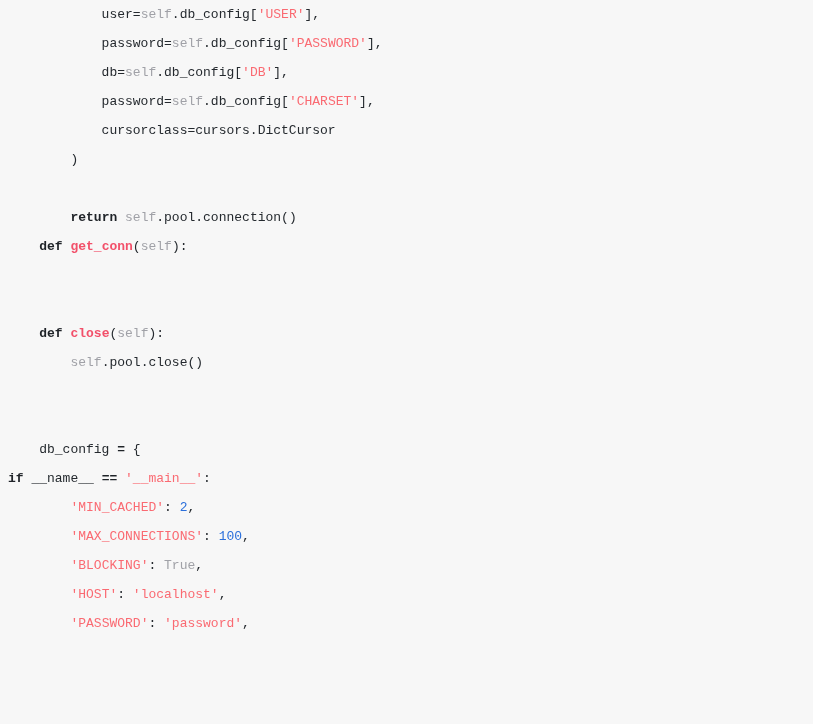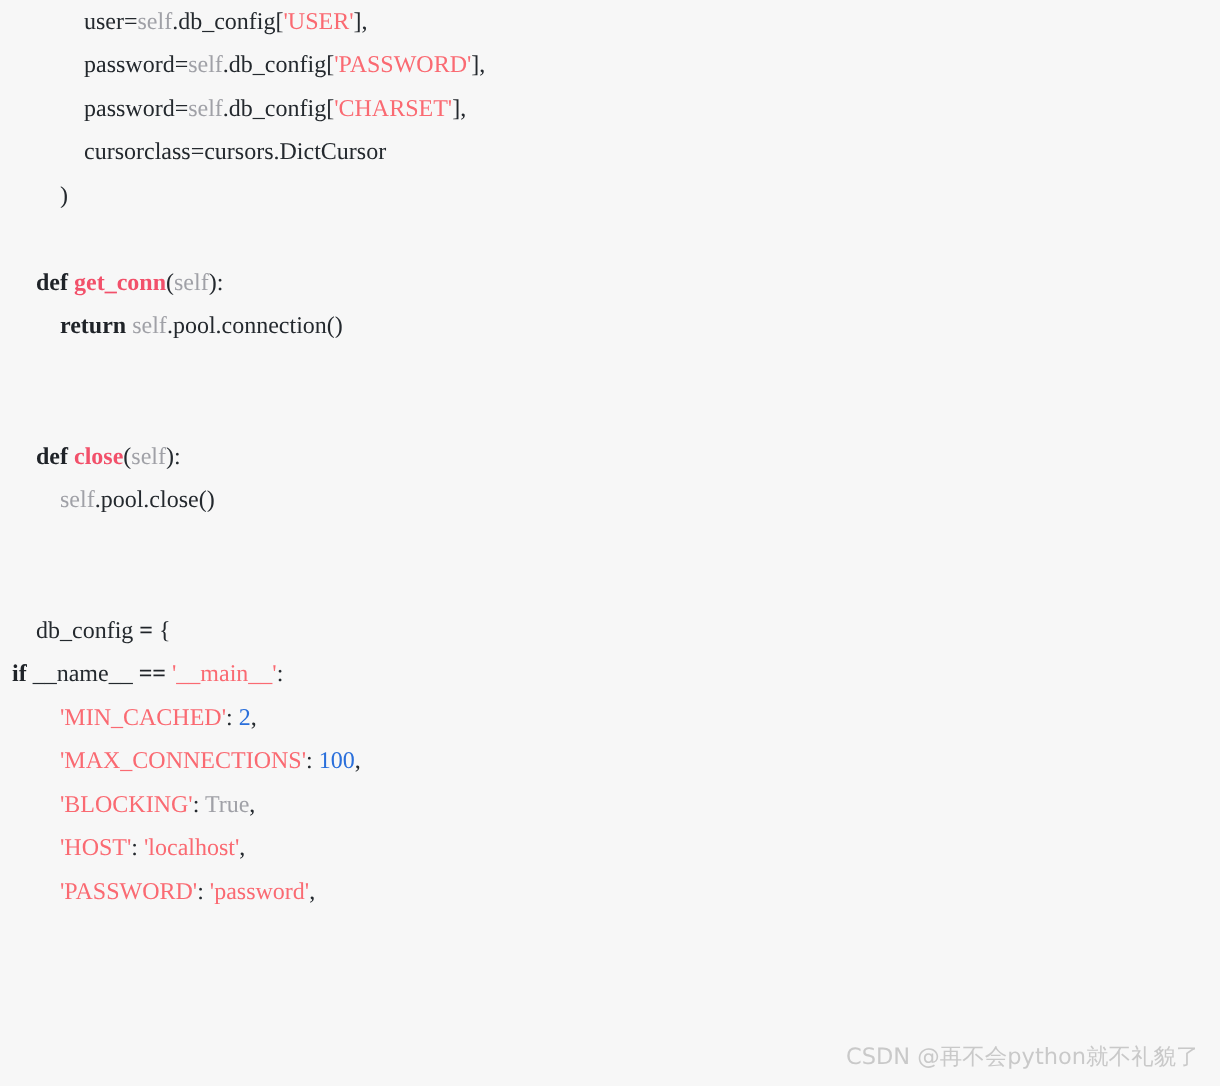--- a/index.html
+++ b/index.html
@@ -19,22 +19,22 @@
     width: 813px;
     height: 724px;
     background: #f7f7f7;
     box-sizing: border-box;
     padding: 0;
   }
 
   .code-line {
     height: 29px;
     line-height: 29px;
-    font-size: 16px;
-    font-family: Liberation Serif, serif;
+    font-size: 13px;
+    font-family: Liberation Mono, monospace;
     white-space: pre;
     letter-spacing: 0px;
     color: #24292e;
     padding-left: 8px;
   }
 
   
   .tok-plain    { color: #24292e; }
   .tok-kw       { color: #1f2328; font-weight: bold; }
   .tok-fn       { color: #f2506a; font-weight: bold; }
@@ -55,34 +55,34 @@
     user-select: none;
   }
 </style>
 </head>
 <body>
 
 <div id="code-block">
   <div id="code-lines">
       <div class="code-line"><span class="tok-plain">            user=</span><span class="tok-self">self</span><span class="tok-plain">.db_config[</span><span class="tok-str">'USER'</span><span class="tok-plain">],</span></div>
       <div class="code-line"><span class="tok-plain">            password=</span><span class="tok-self">self</span><span class="tok-plain">.db_config[</span><span class="tok-str">'PASSWORD'</span><span class="tok-plain">],</span></div>
+      <div class="code-line"><span class="tok-plain">            db=</span><span class="tok-self">self</span><span class="tok-plain">.db_config[</span><span class="tok-str">'DB'</span><span class="tok-plain">],</span></div>
       <div class="code-line"><span class="tok-plain">            password=</span><span class="tok-self">self</span><span class="tok-plain">.db_config[</span><span class="tok-str">'CHARSET'</span><span class="tok-plain">],</span></div>
       <div class="code-line"><span class="tok-plain">            cursorclass=cursors.DictCursor</span></div>
       <div class="code-line"><span class="tok-plain">        )</span></div>
       <div class="code-line">&nbsp;</div>
+      <div class="code-line"><span class="tok-plain">        </span><span class="tok-kw">return</span><span class="tok-plain"> </span><span class="tok-self">self</span><span class="tok-plain">.pool.connection()</span></div>
       <div class="code-line"><span class="tok-plain">    </span><span class="tok-kw">def</span><span class="tok-plain"> </span><span class="tok-fn">get_conn</span><span class="tok-plain">(</span><span class="tok-self">self</span><span class="tok-plain">):</span></div>
-      <div class="code-line"><span class="tok-plain">        </span><span class="tok-kw">return</span><span class="tok-plain"> </span><span class="tok-self">self</span><span class="tok-plain">.pool.connection()</span></div>
       <div class="code-line">&nbsp;</div>
       <div class="code-line">&nbsp;</div>
       <div class="code-line"><span class="tok-plain">    </span><span class="tok-kw">def</span><span class="tok-plain"> </span><span class="tok-fn">close</span><span class="tok-plain">(</span><span class="tok-self">self</span><span class="tok-plain">):</span></div>
       <div class="code-line"><span class="tok-plain">        </span><span class="tok-self">self</span><span class="tok-plain">.pool.close()</span></div>
       <div class="code-line">&nbsp;</div>
       <div class="code-line">&nbsp;</div>
       <div class="code-line"><span class="tok-plain">    db_config </span><span class="tok-op">=</span><span class="tok-plain"> {</span></div>
       <div class="code-line"><span class="tok-kw">if</span><span class="tok-plain"> __name__ </span><span class="tok-op">==</span><span class="tok-plain"> </span><span class="tok-str">'__main__'</span><span class="tok-plain">:</span></div>
       <div class="code-line"><span class="tok-plain">        </span><span class="tok-str">'MIN_CACHED'</span><span class="tok-plain">: </span><span class="tok-num">2</span><span class="tok-plain">,</span></div>
       <div class="code-line"><span class="tok-plain">        </span><span class="tok-str">'MAX_CONNECTIONS'</span><span class="tok-plain">: </span><span class="tok-num">100</span><span class="tok-plain">,</span></div>
       <div class="code-line"><span class="tok-plain">        </span><span class="tok-str">'BLOCKING'</span><span class="tok-plain">: </span><span class="tok-builtin">True</span><span class="tok-plain">,</span></div>
       <div class="code-line"><span class="tok-plain">        </span><span class="tok-str">'HOST'</span><span class="tok-plain">: </span><span class="tok-str">'localhost'</span><span class="tok-plain">,</span></div>
       <div class="code-line"><span class="tok-plain">        </span><span class="tok-str">'PASSWORD'</span><span class="tok-plain">: </span><span class="tok-str">'password'</span><span class="tok-plain">,</span></div>
     </div>
-  <div id="watermark">CSDN @再不会python就不礼貌了</div>
 </div>
 
 </body></html>

